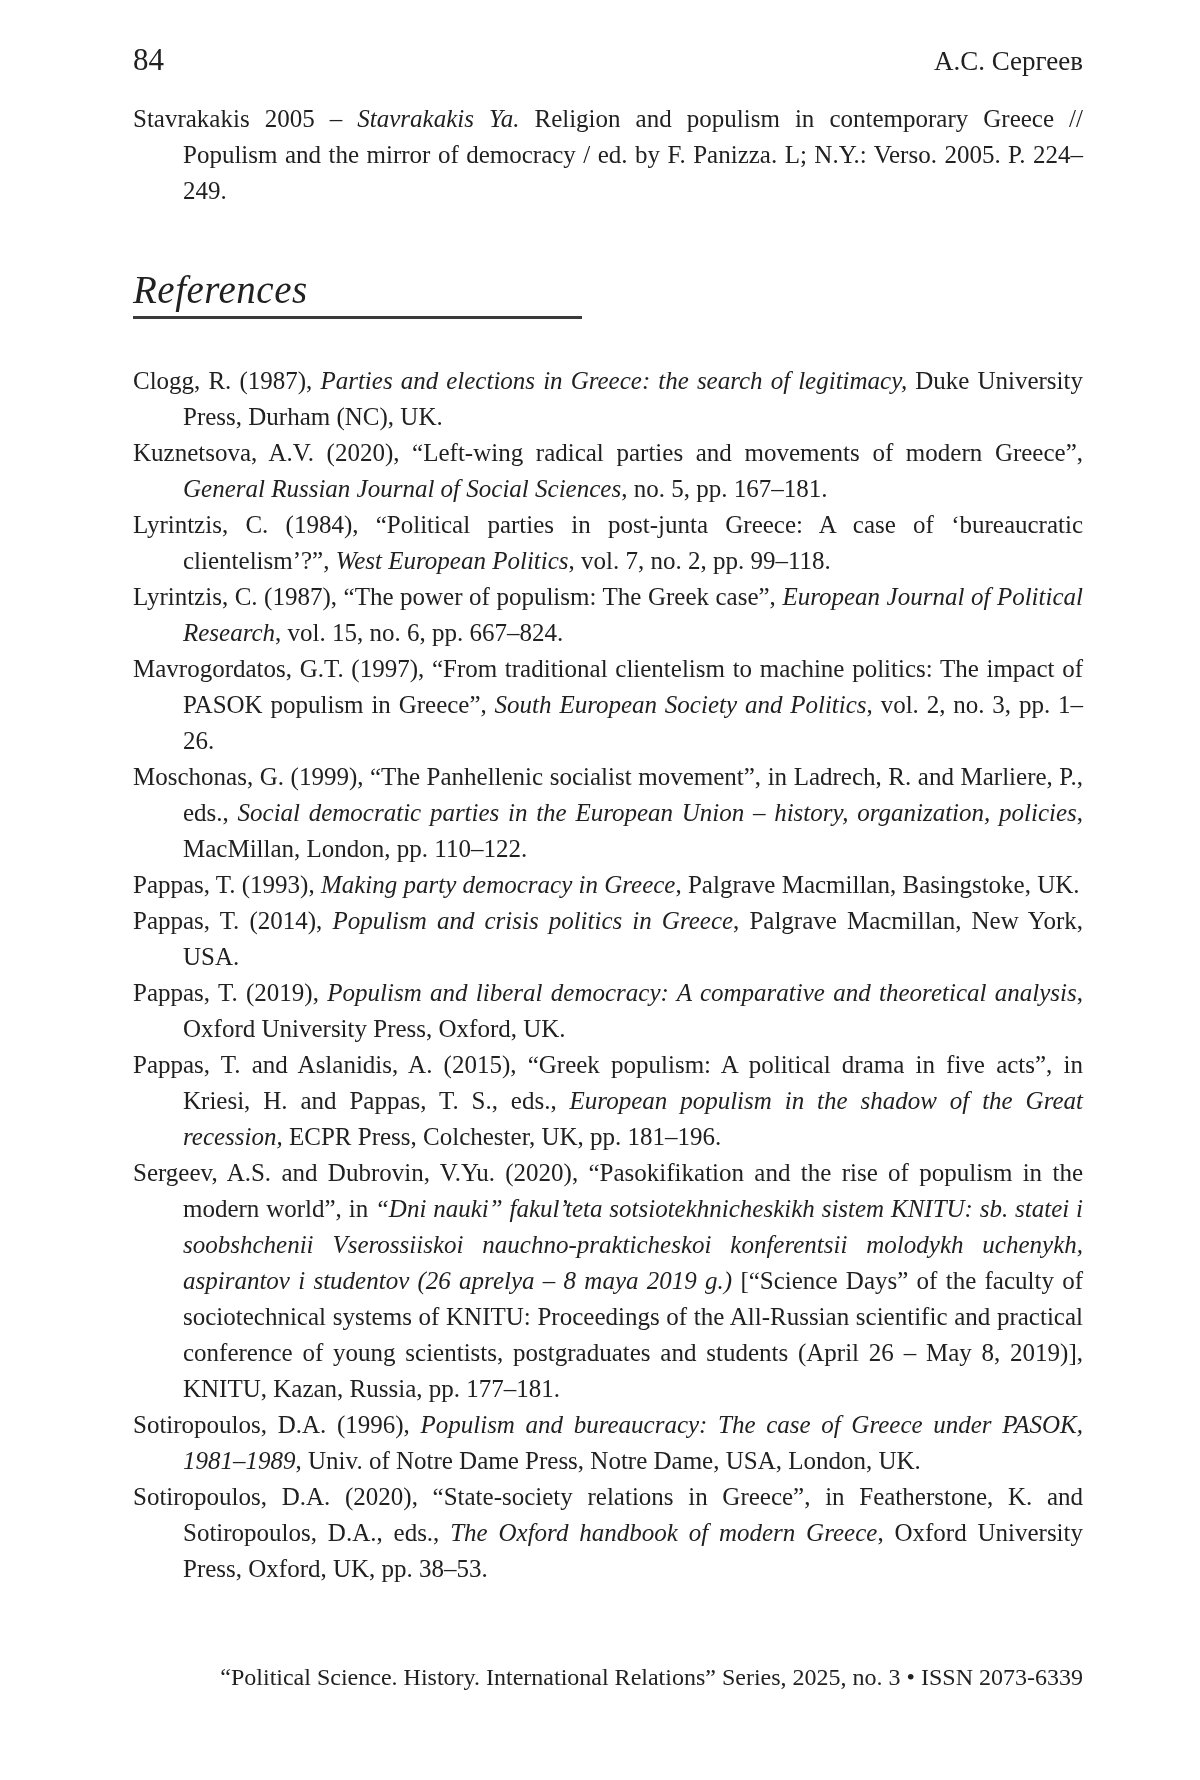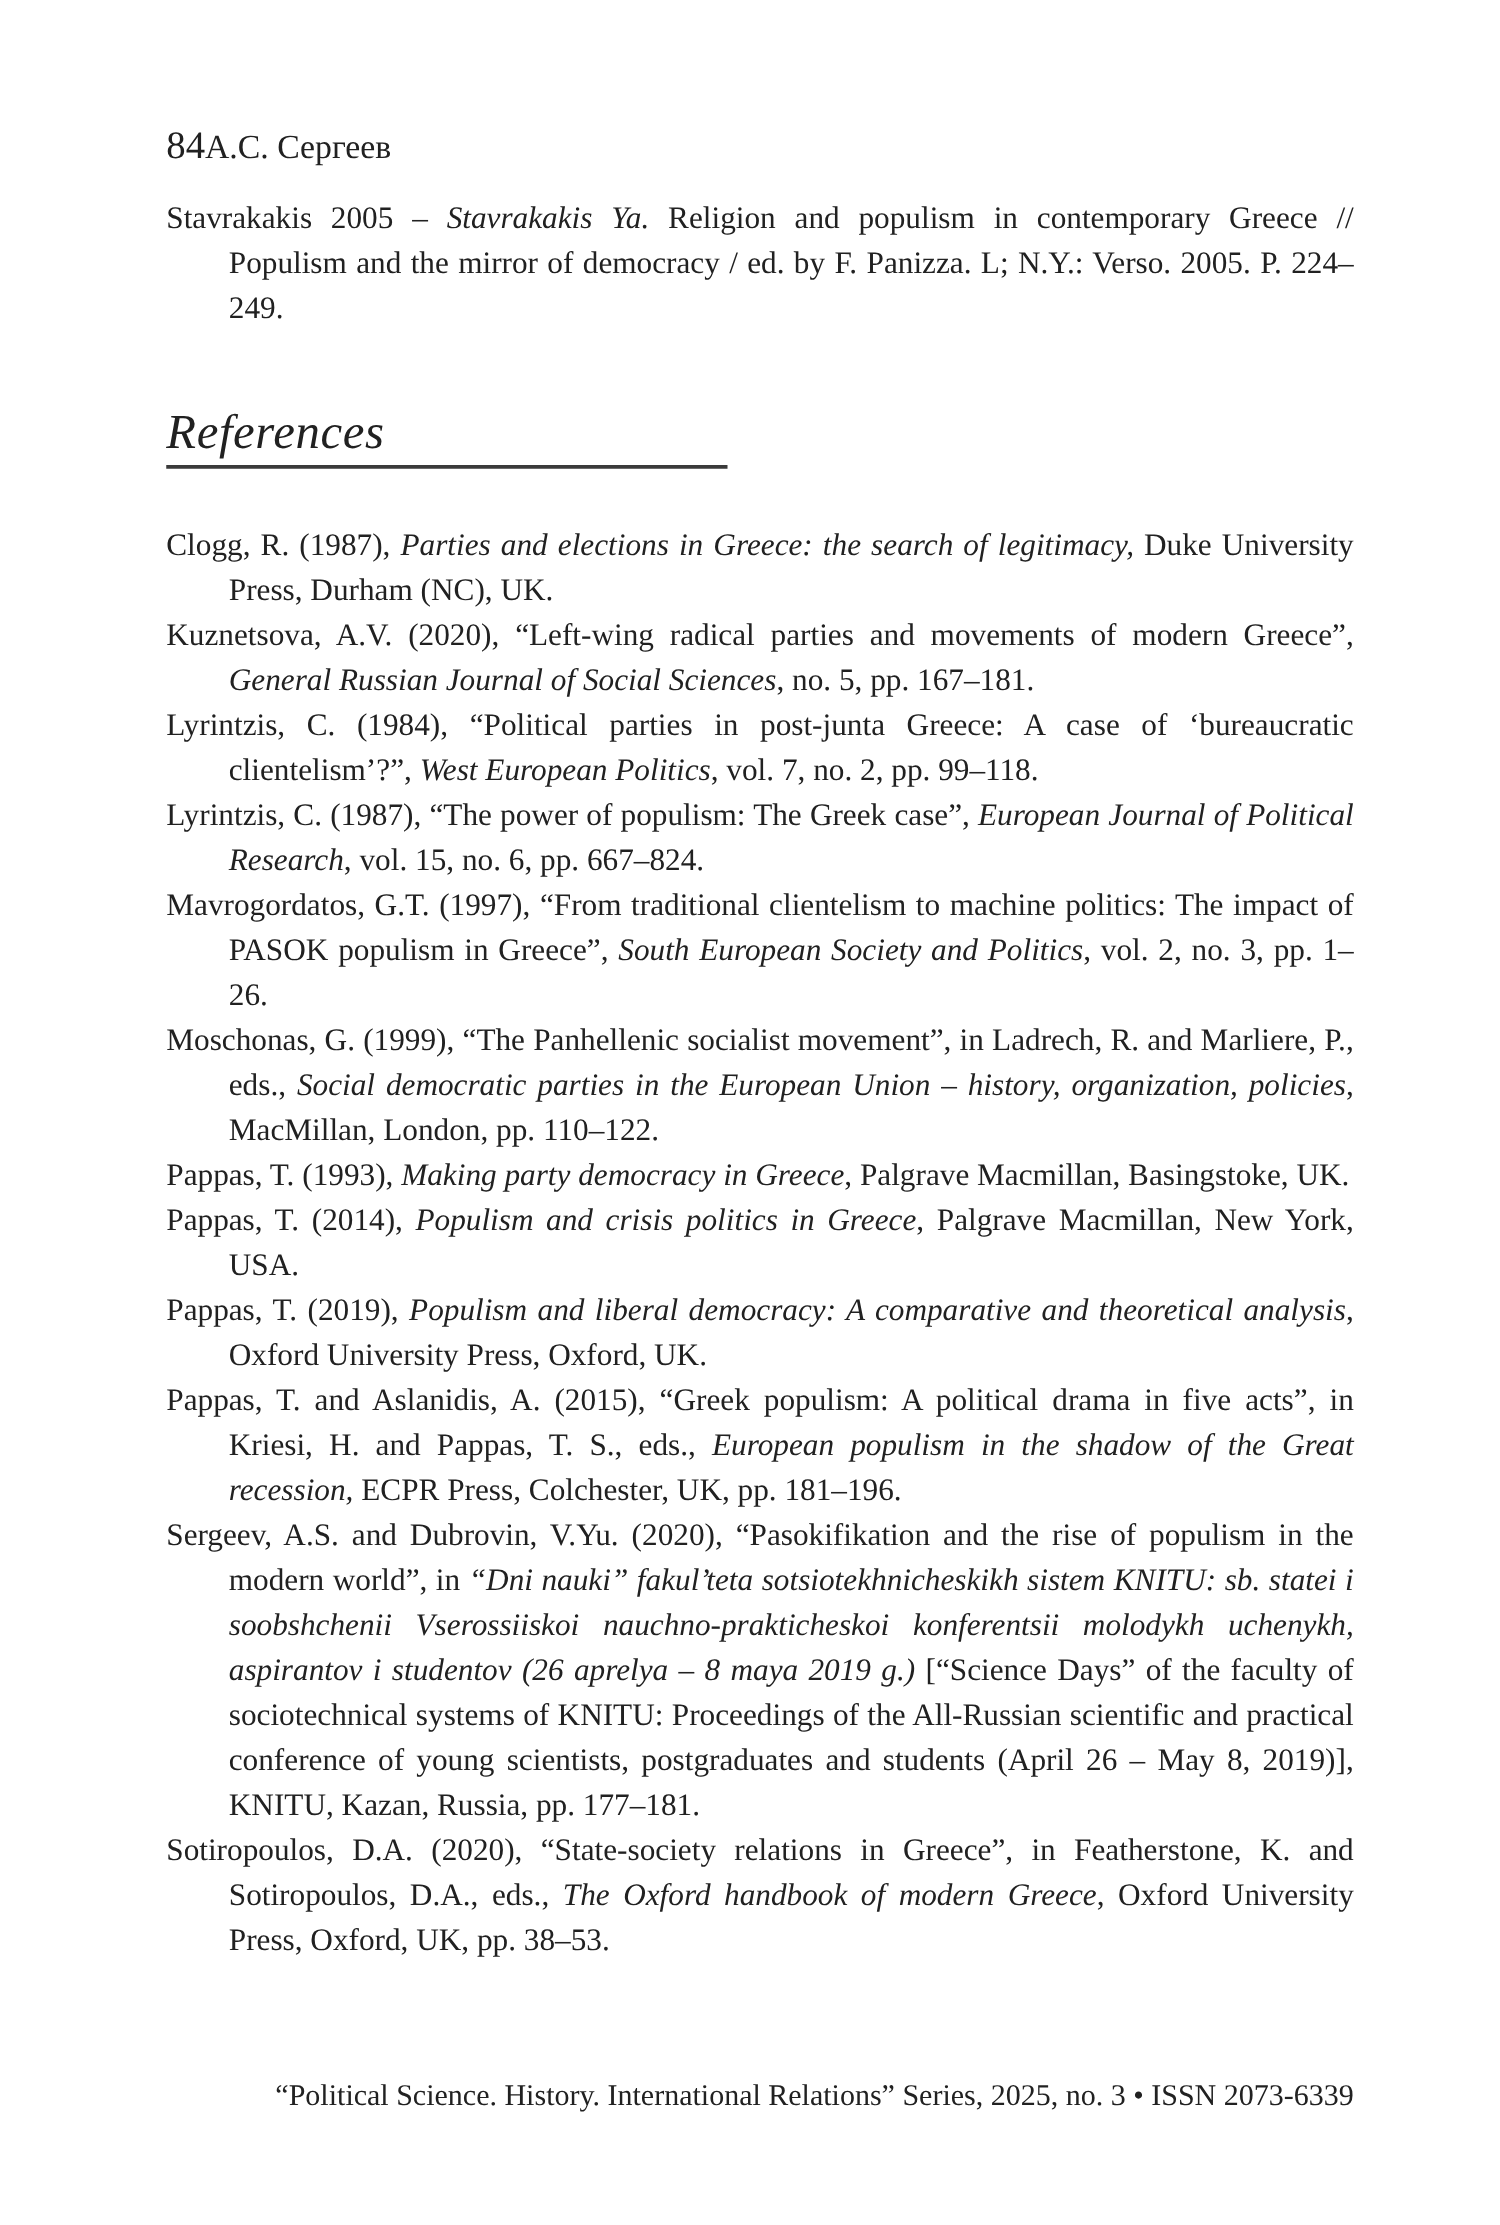--- a/index.html
+++ b/index.html
@@ -12,23 +12,23 @@
     color: #212121;
     overflow: hidden;
   }
   .column {
     position: absolute;
     left: 133px;
     top: 0;
     width: 950px;
   }
   .running-head {
-    margin-top: 100px;
+    margin-top: 44px;
     display: flex;
-    justify-content: flex-start;
+    justify-content: space-between;
     align-items: baseline;
   }
   .running-head .pageno { font-size: 31px; line-height: 32px; }
   .running-head .author { font-size: 27px; line-height: 32px; }
   .prerefs { margin-top: 24px; }
   .refs-heading {
     margin: 64px 0 0 0;
     font-size: 39px;
     font-weight: normal;
     font-style: italic;
@@ -86,20 +86,21 @@
         <p class="ref"><span>Kuznetsova, A.V. (2020), “Left-wing radical parties and movements of modern Greece”, </span><i>General Russian Journal of Social Sciences</i><span>, no. 5, pp. 167–181.</span></p>
         <p class="ref"><span>Lyrintzis, C. (1984), “Political parties in post-junta Greece: A case of ‘bureaucratic clientelism’?”, </span><i>West European Politics</i><span>, vol. 7, no. 2, pp. 99–118.</span></p>
         <p class="ref"><span>Lyrintzis, C. (1987), “The power of populism: The Greek case”, </span><i>European Journal of Political Research</i><span>, vol. 15, no. 6, pp. 667–824.</span></p>
         <p class="ref"><span>Mavrogordatos, G.T. (1997), “From traditional clientelism to machine politics: The impact of PASOK populism in Greece”, </span><i>South European Society and Politics</i><span>, vol. 2, no. 3, pp. 1–26.</span></p>
         <p class="ref"><span>Moschonas, G. (1999), “The Panhellenic socialist movement”, in Ladrech, R. and Marliere, P., eds., </span><i>Social democratic parties in the European Union – history, organization, policies</i><span>, MacMillan, London, pp. 110–122.</span></p>
         <p class="ref"><span>Pappas, T. (1993), </span><i>Making party democracy in Greece</i><span>, Palgrave Macmillan, Basingstoke, UK.</span></p>
         <p class="ref"><span>Pappas, T. (2014), </span><i>Populism and crisis politics in Greece</i><span>, Palgrave Macmillan, New York, USA.</span></p>
         <p class="ref"><span>Pappas, T. (2019), </span><i>Populism and liberal democracy: A comparative and theoretical analysis</i><span>, Oxford University Press, Oxford, UK.</span></p>
         <p class="ref"><span>Pappas, T. and Aslanidis, A. (2015), “Greek populism: A political drama in five acts”, in Kriesi, H. and Pappas, T. S., eds., </span><i>European populism in the shadow of the Great recession,</i><span> ECPR Press, Colchester, UK, pp. 181–196.</span></p>
         <p class="ref"><span>Sergeev, A.S. and Dubrovin, V.Yu. (2020), “Pasokifikation and the rise of populism in the modern world”, in </span><i>“Dni nauki” fakul’teta sotsiotekhnicheskikh sistem KNITU: sb. statei i soobshchenii Vserossiiskoi nauchno-prakticheskoi konferentsii molodykh uchenykh, aspirantov i studentov (26 aprelya – 8 maya 2019 g.)</i><span> [“Science Days” of the faculty of sociotechnical systems of KNITU: Proceedings of the All-Russian scientific and practical conference of young scientists, postgraduates and students (April 26 – May 8, 2019)], KNITU, Kazan, Russia, pp. 177–181.</span></p>
+        <p class="ref"><span>Sotiropoulos, D.A. (1996), </span><i>Populism and bureaucracy: The case of Greece under PASOK, 1981–1989</i><span>, Univ. of Notre Dame Press, Notre Dame, USA, London, UK.</span></p>
         <p class="ref"><span>Sotiropoulos, D.A. (2020), “State-society relations in Greece”, in Featherstone, K. and Sotiropoulos, D.A., eds., </span><i>The Oxford handbook of modern Greece</i><span>, Oxford University Press, Oxford, UK, pp. 38–53.</span></p>
       </div>
 
   </div>
 
   <div class="page-footer">
     <span>“Political Science. History. International Relations” Series, 2025, no. 3 • ISSN 2073-6339</span>
   </div>
 </div>
 

